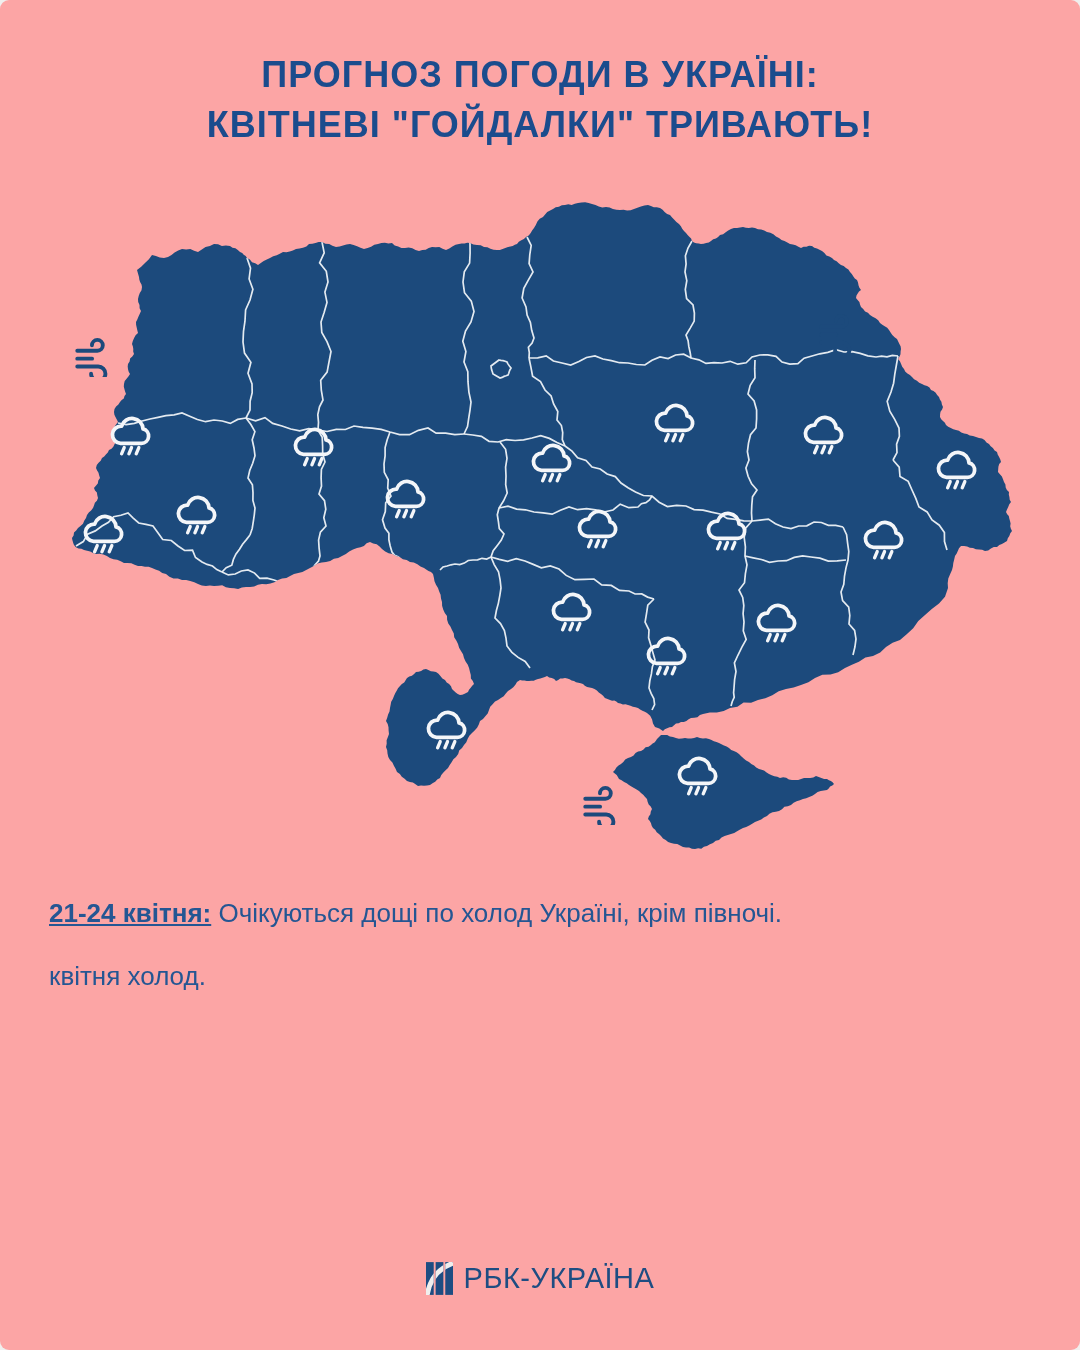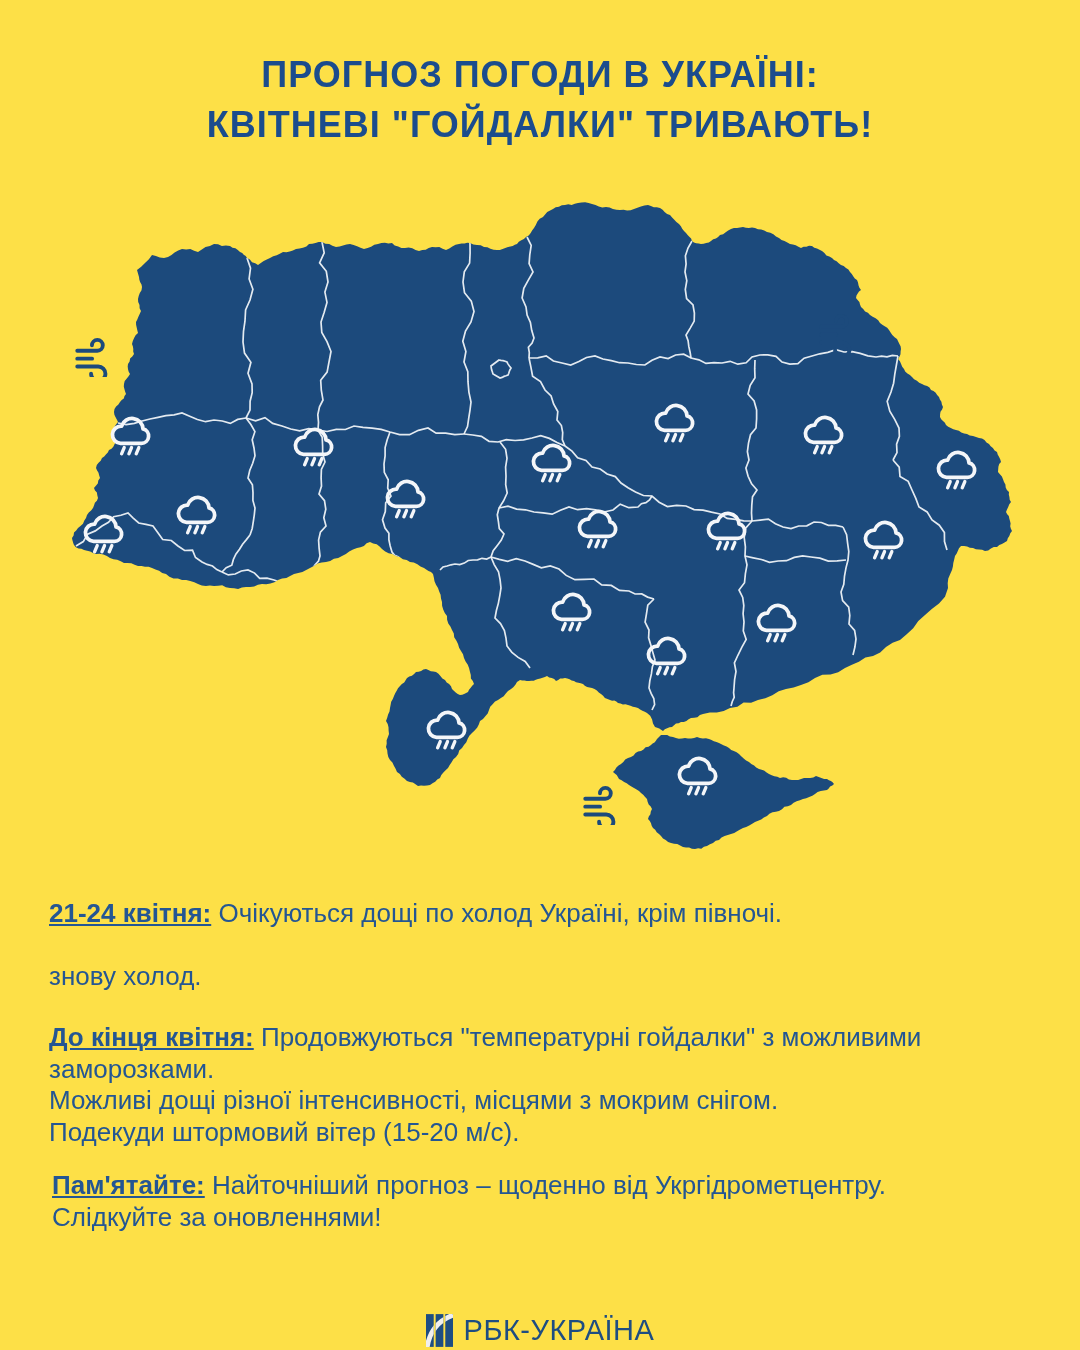--- a/index.html
+++ b/index.html
@@ -6,27 +6,27 @@
   body{background:#f0efee;font-family:"Liberation Sans",sans-serif;}
   .canvas{position:relative;width:1080px;height:1350px;background:#f0efee;overflow:hidden;margin:0 auto;}
   .title{position:absolute;top:50px;left:0;width:100%;text-align:center;
          font-weight:bold;font-size:36px;line-height:50px;letter-spacing:1px;color:#1b4c8d;}
   #map-svg{position:absolute;left:0;top:0;width:1080px;height:1350px;}
   .fc{position:absolute;margin:0;font-size:26px;line-height:31.5px;color:#245693;}
   .fc .b{font-weight:bold;text-decoration:underline;}
   .fc1{left:49px;top:898px;}
   .fc2{left:49px;top:1022px;}
   .fc3{left:52px;top:1170px;}
-  .footer{position:absolute;left:0;top:1314px;width:100%;display:flex;align-items:center;justify-content:center;gap:11px;}
+  .footer{position:absolute;left:0;top:1262px;width:100%;display:flex;align-items:center;justify-content:center;gap:11px;}
   .brand-text{font-size:29px;letter-spacing:0.5px;color:#1e4d82;}
 </style>
 </head>
 <body style="background: rgb(240, 239, 238);">
 
-<div class="canvas" style="background: #fde047;">
+<div class="canvas" style="background: #fca5a5; border-radius: 9px;">
 
   <div class="title" style="color: rgb(27, 76, 141);">
     <div>ПРОГНОЗ ПОГОДИ В УКРАЇНІ:</div>
     <div>КВІТНЕВІ "ГОЙДАЛКИ" ТРИВАЮТЬ!</div>
   </div>
 
   <svg id="map-svg" viewBox="0 0 1080 1350" xmlns="http://www.w3.org/2000/svg">
     <defs>
       <symbol id="ic-rain" viewBox="0 0 44 44">
         <g fill="none" stroke="currentColor">
@@ -103,33 +103,24 @@
         <use href="#ic-rain" x="754" y="599" width="46" height="46" style="color: rgb(244, 246, 249);"></use>
         <use href="#ic-rain" x="644" y="632" width="46" height="46" style="color: rgb(244, 246, 249);"></use>
         <use href="#ic-rain" x="424" y="706" width="46" height="46" style="color: rgb(244, 246, 249);"></use>
         <use href="#ic-rain" x="675" y="752" width="46" height="46" style="color: rgb(244, 246, 249);"></use>
       </g>
   </svg>
 
   <p class="fc fc1" style="color: rgb(36, 86, 147);">
     <span class="b">21-24 квітня:</span><span> Очікуються дощі по холод Україні, крім півночі.</span><br>
     <br>
-    <span>знову холод.</span>
+    <span>квітня холод.</span>
   </p>
 
-  <p class="fc fc2" style="color: rgb(36, 86, 147);">
-    <span class="b">До кінця квітня:</span><span> Продовжуються "температурні гойдалки" з можливими заморозками.</span><br>
-    <span>Можливі дощі різної інтенсивності, місцями з мокрим снігом.</span><br>
-    <span>Подекуди штормовий вітер (15-20 м/с).</span>
-  </p>
 
-  <p class="fc fc3" style="color: rgb(36, 86, 147);">
-    <span class="b">Пам'ятайте:</span><span> Найточніший прогноз – щоденно від Укргідрометцентру.</span><br>
-    <span>Слідкуйте за оновленнями!</span>
-  </p>
 
   <div class="footer">
     <svg id="logo-mark" width="27" height="33" viewBox="0 0 28 34" xmlns="http://www.w3.org/2000/svg">
       <defs>
         <clipPath id="barsClip">
           <rect x="0" y="0" width="8" height="34"></rect>
           <rect x="10" y="0" width="8" height="34"></rect>
           <rect x="20" y="0" width="8" height="34"></rect>
         </clipPath>
       </defs>

